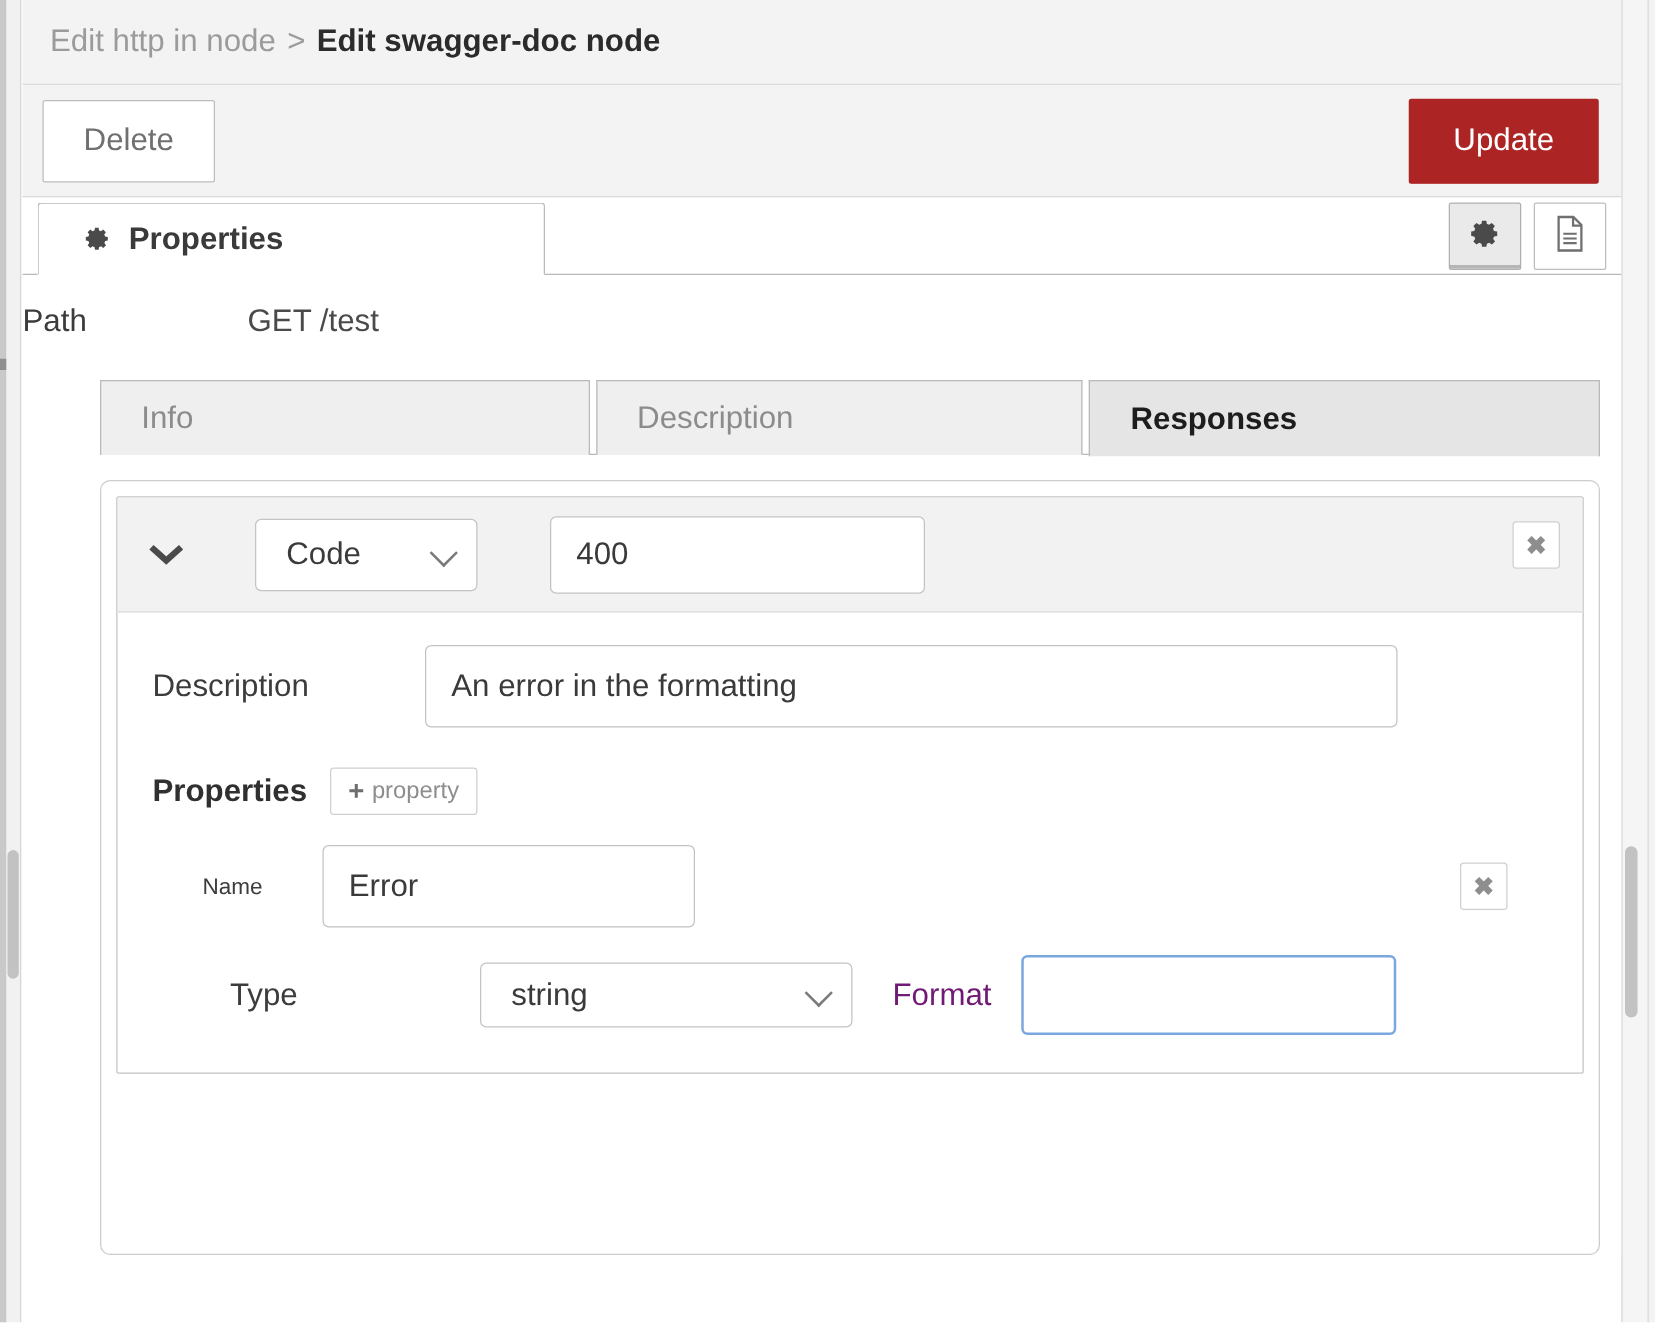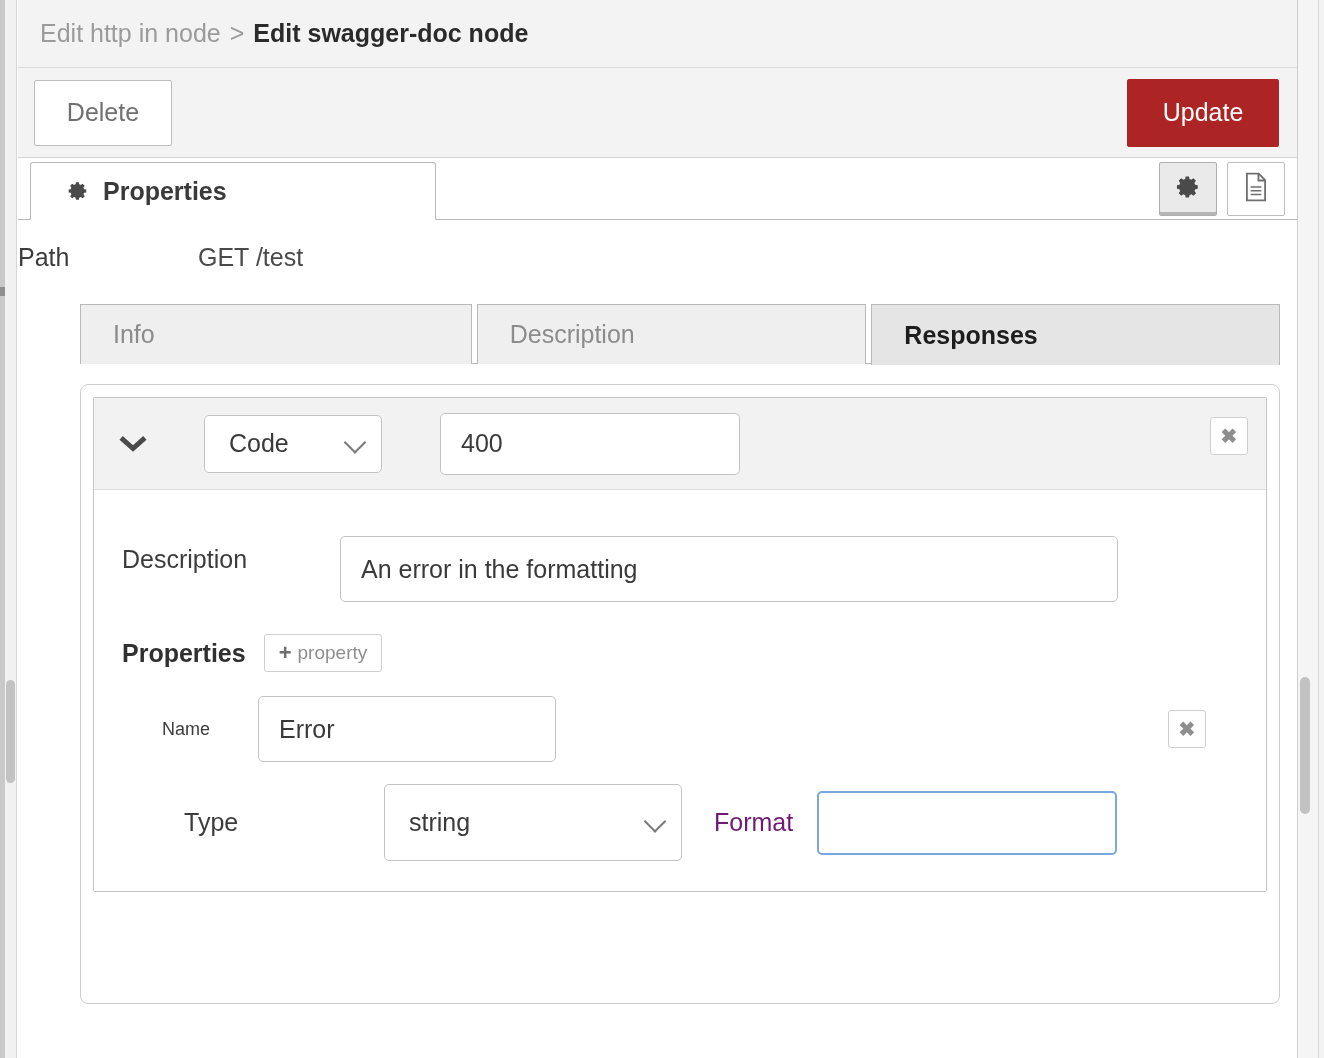--- a/index.html
+++ b/index.html
@@ -262,21 +262,21 @@
   }
   .head-x { position: absolute; right: 18px; top: 19px; }
 
   .resp-body { padding: 26px 0 30px 0; }
 
   .desc-row {
     display: flex; align-items: center;
     padding-left: 28px;
   }
   .desc-label { font-size: 25px; color: #3c3c3c; width: 218px; }
-  .input-desc { width: 778px; height: 66px; margin-top: 20px; }
+  .input-desc { width: 778px; height: 66px; }
 
   .props-row {
     display: flex; align-items: center;
     padding-left: 28px;
     margin-top: 32px;
   }
   .props-title { font-size: 25px; font-weight: bold; color: #303030; }
   .add-prop-btn {
     margin-left: 18px;
     border: 1px solid #cfcfcf;
@@ -302,21 +302,21 @@
   .name-label { font-size: 18px; color: #3c3c3c; width: 96px; }
   .input-name { width: 298px; height: 66px; }
   .row-x { position: absolute; right: 60px; top: 14px; }
 
   .type-row {
     display: flex; align-items: center;
     padding-left: 90px;
     margin-top: 22px;
   }
   .type-label { font-size: 25px; color: #3c3c3c; width: 200px; }
-  .select-type { width: 298px; height: 77px; }
+  .select-type { width: 298px; height: 52px; }
   .format-label { font-size: 25px; color: #701a75; margin-left: 32px; margin-right: 24px; }
   .input-format { width: 300px; height: 64px; }
 </style>
 </head>
 <body>
 
 <div id="app">
 
   <div class="left-gutter">
     <div class="left-gutter-shade"></div>

